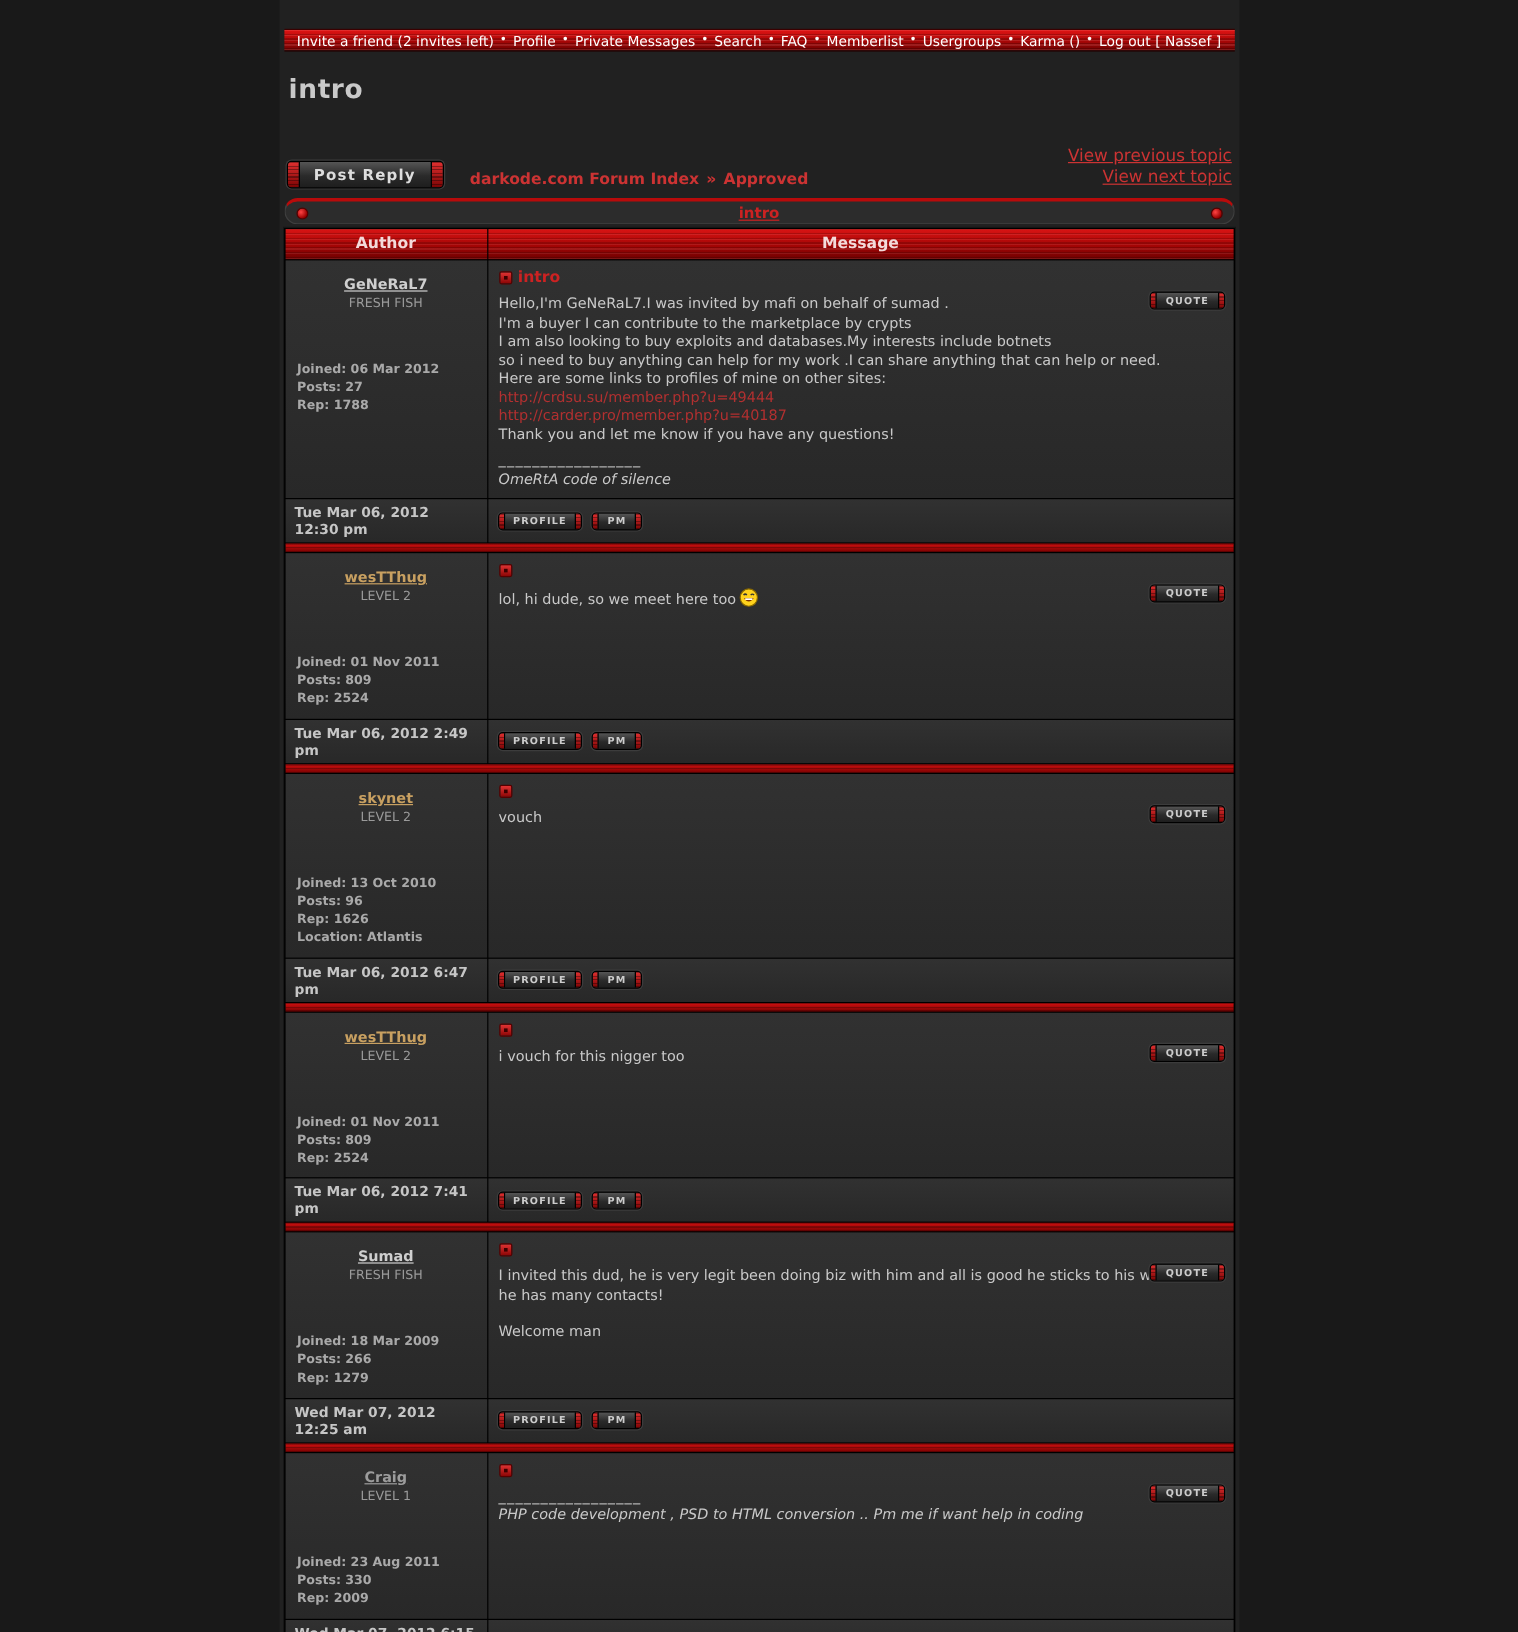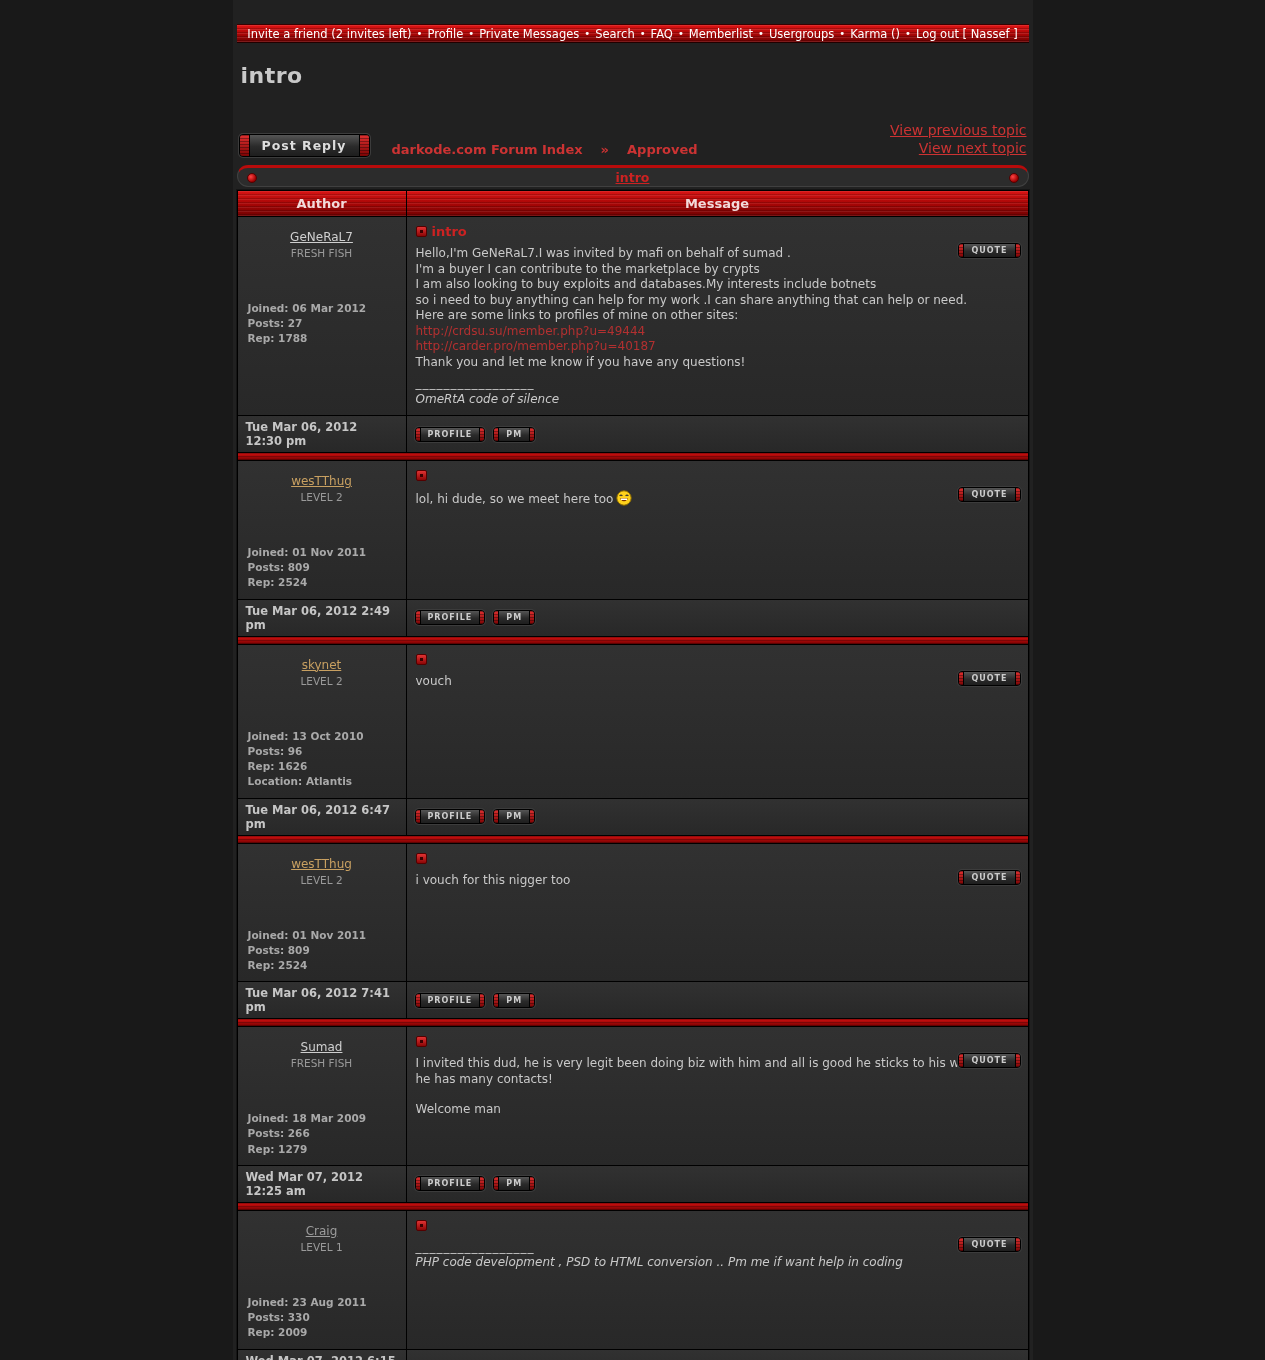--- a/index.html
+++ b/index.html
@@ -32,21 +32,21 @@
       linear-gradient(180deg,#e03030 0%,#7c0404 100%); border-right:1px solid #000; }
   .pill .cap.r { border-right:0; border-left:1px solid #000; }
   .pill .plbl { background:linear-gradient(180deg,#555 0%,#2a2a2a 55%,#1e1e1e 100%);
     color:#ccc; font-weight:bold; display:flex; align-items:center; }
   .pill.big .plbl { font-size:12.5px; padding:3px 12px; color:#ddd; letter-spacing:1px; }
   .pill.big .cap { width:10px; }
   .pill.small .plbl { font-size:8px; padding:2px 7px; letter-spacing:1px; }
 
   
   .toolbar-row { display:flex; align-items:flex-end; margin:0 2px 8px 2px; position:relative; }
-  .crumbs { margin-left:22px; font-size:13px; font-weight:bold; color:#cc3333; display:flex; gap:18px; }
+  .crumbs { margin-left:22px; font-size:13px; font-weight:bold; color:#cc3333; display:flex; gap:6px; }
   .crumbs a { color:#cc3333; }
   .crumbs .csep { color:#cc3333; }
   .topic-nav { margin-left:auto; text-align:right; font-size:14px; line-height:1.25; }
   .topic-nav a { color:#cc3333; text-decoration:underline; display:block; }
 
   
   .topic-bar { position:relative; height:22px; background:#2c2c2c; border:1px solid #404040;
     border-top:3px solid #b80b0b; border-radius:11px; display:flex; align-items:center; justify-content:center;
     margin:2px 0 3px 0; }
   .topic-bar .dot { position:absolute; top:5px; width:10px; height:10px; border-radius:50%;
@@ -58,21 +58,21 @@
   .forum-table { background:#000; border:1px solid #000; box-shadow:0 0 0 1px #151515; }
   .thead { display:grid; grid-template-columns:168px 1fr; gap:1px; margin-bottom:1px; }
   .th { height:25px; display:flex; align-items:center; justify-content:center;
     color:#f3dada; font-weight:bold; font-size:13px;
     background-image:repeating-linear-gradient(180deg, rgba(255,255,255,0.08) 0 1px, rgba(0,0,0,0) 1px 3px, rgba(0,0,0,0.16) 3px 4px),
       linear-gradient(180deg,#d91414 0%,#a40505 55%,#700101 100%); }
 
   .post-grid { display:grid; grid-template-columns:168px 1fr; gap:1px; background:#000; }
   .cell { background:linear-gradient(180deg,#313131 0%,#282828 100%); }
   .author-cell { padding:9px 8px 8px 8px; text-align:center; }
-  .uname { font-size:12px; font-weight:normal; text-decoration:underline;margin-top:36px; }
+  .uname { font-size:12px; font-weight:bold; text-decoration:underline;margin-top:36px; }
   .rank { font-size:10.5px; color:#9a9a9a; margin-top:2px; }
   .udetails { text-align:left; margin-top:42px; font-size:10.5px; font-weight:bold; color:#a9a9a9; line-height:1.45; padding-left:2px; }
   .msg-cell { padding:7px 9px 8px 9px; position:relative; }
   .msg-head { display:flex; align-items:center; gap:5px; min-height:15px; }
   .post-icon { width:11px; height:11px; border:1px solid #550000; border-radius:2px; display:inline-block;
     background:linear-gradient(180deg,#e03333,#8c0606); position:relative; }
   .post-icon::after { content:""; position:absolute; left:3px; top:3px; width:3px; height:3px; background:#3a0000; }
   .subject { color:#cc2222; font-weight:bold; font-size:13px; }
   .quote-pos { position:absolute; top:6px; right:7px;margin-top:20px; }
   .msg-body { margin-top:7px; font-size:12px; color:#c9c9c9; line-height:15.5px; }

